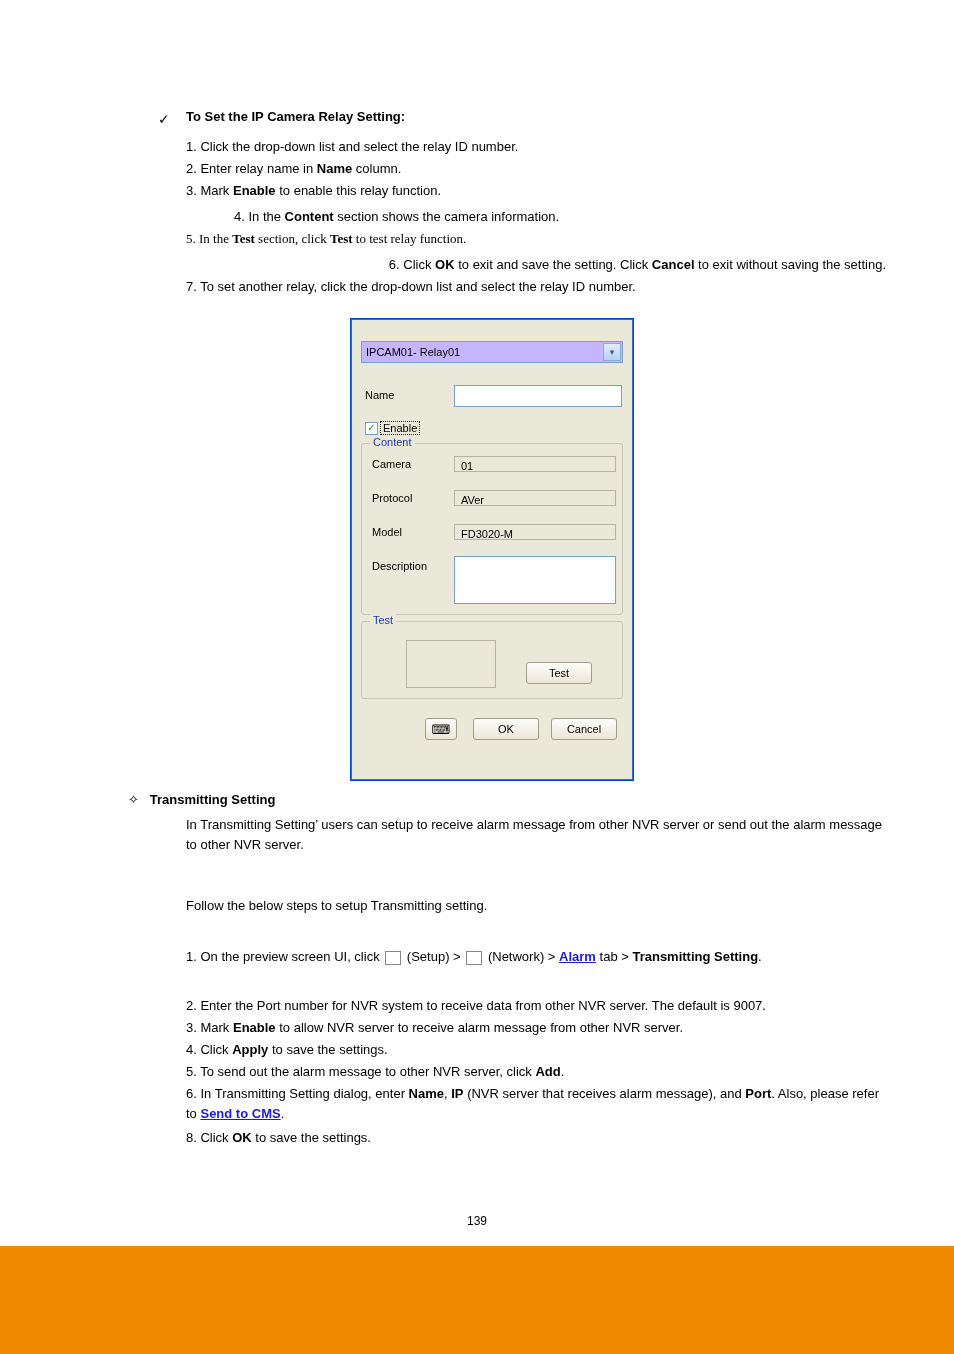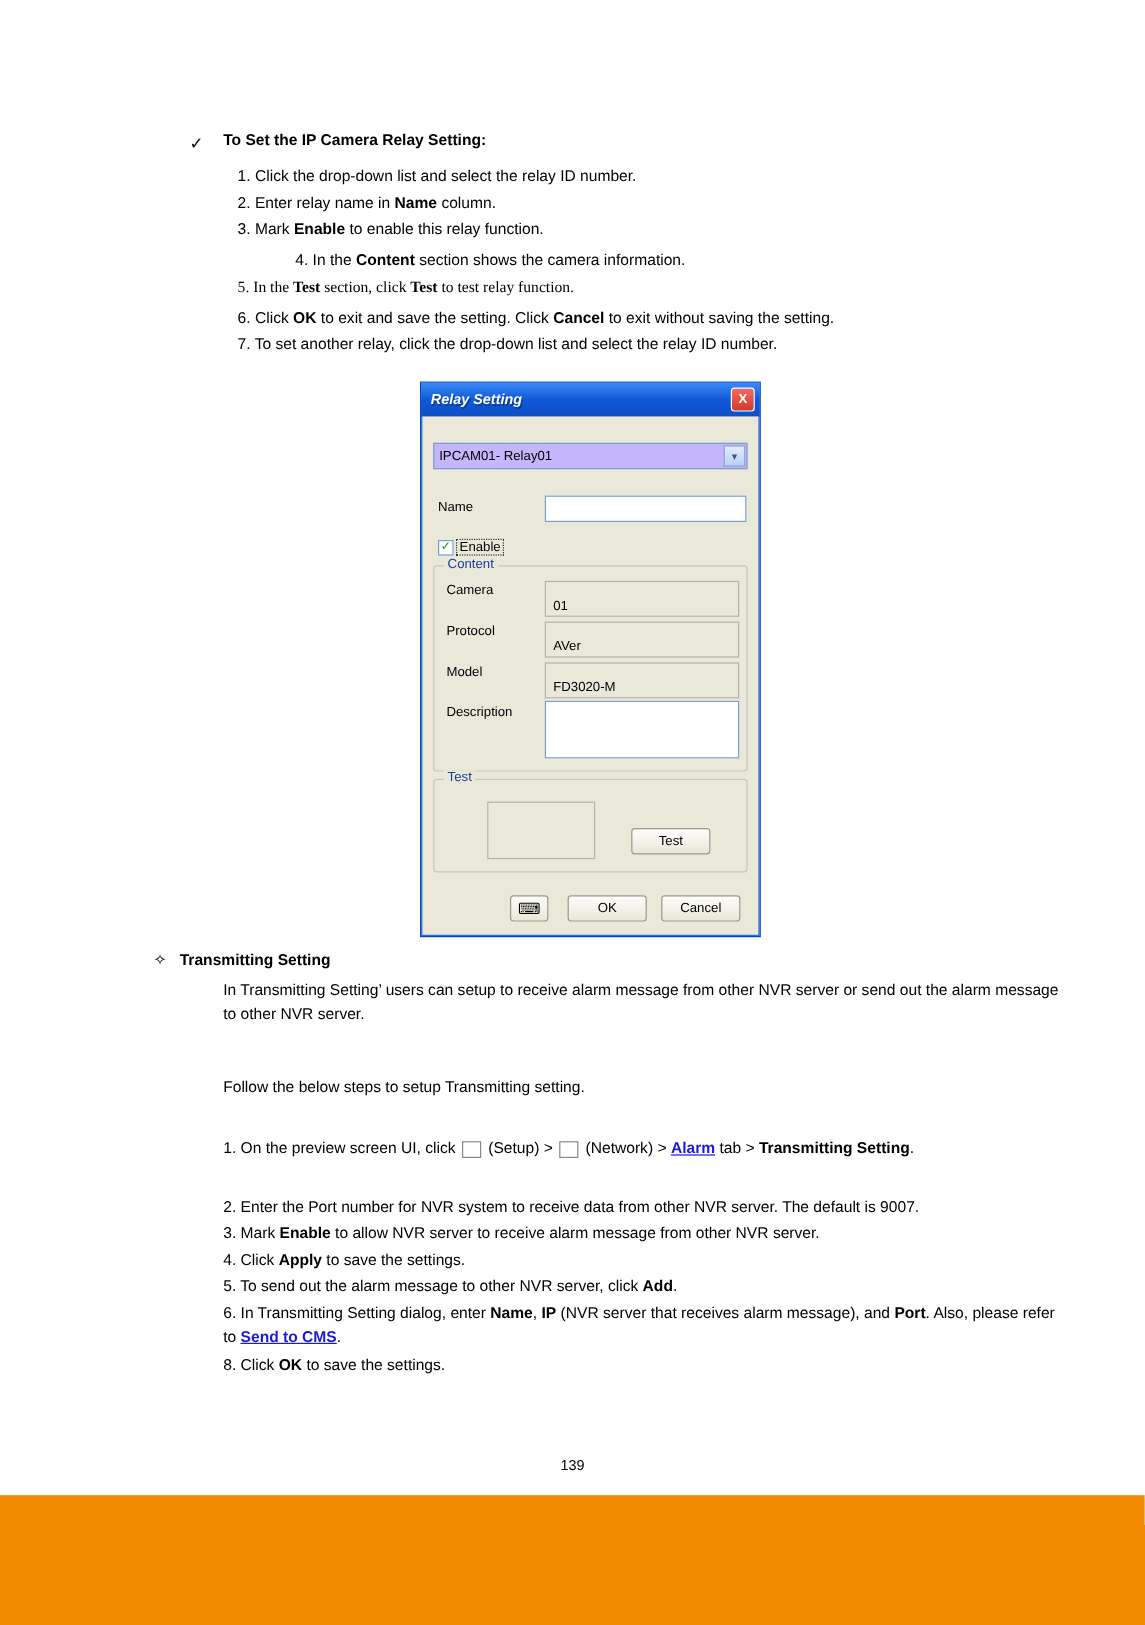--- a/index.html
+++ b/index.html
@@ -31,30 +31,30 @@
   }
   .bullet-row .text1 {
     position: absolute;
     left: 28px;
     top: 0;
     width: 700px;
     line-height: 1.35;
   }
   .relay-settings-text {
     position: absolute;
-    left: 198px;
+    left: 186px;
     width: 700px;
     line-height: 1.45;
   }
   .rs-line1 { top: 138px; }
   .rs-line2 { top: 160px; }
   .rs-line3 { top: 182px; }
   .rs-line4 { top: 208px; margin-left: 48px; }
   .rs-line5 { top: 230px; font-family: Liberation Serif, serif; }
-  .rs-line6 { top: 256px; }
+  .rs-line6 { top: 256px; text-align: right; }
   .rs-line7 { top: 278px; }
   
   .dialog {
     position: absolute;
     left: 350px;
     top: 318px;
     width: 284px;
     height: 463px;
     background: #eae8d9;
     border: 1px solid #0046d5;
@@ -182,21 +182,21 @@
   }
   .fs-row { position: absolute; left: 10px; width: 240px; }
   .fs-row-label { display: inline-block; width: 76px; }
   .ro-input {
     position: absolute;
     left: 92px;
     width: 162px;
     height: 16px;
     background: #eae8d9;
     border: 1px solid #b6b3a3;
-    padding: 14px 6px;
+    padding: 3px 6px;
     font-size: 11px;
   }
   .fs-r1 { top: 14px; }
   .ro-r1 { top: 12px; }
   .fs-r2 { top: 48px; }
   .ro-r2 { top: 46px; }
   .fs-r3 { top: 82px; }
   .ro-r3 { top: 80px; }
   .fs-r4 { top: 116px; }
   .txt-desc {
@@ -299,26 +299,20 @@
 
   <div class="relay-settings-text rs-line1">1. Click the drop-down list and select the relay ID number.</div>
   <div class="relay-settings-text rs-line2">2. Enter relay name in <span class="b">Name</span> column.</div>
   <div class="relay-settings-text rs-line3">3. Mark <span class="b">Enable</span> to enable this relay function.</div>
   <div class="relay-settings-text rs-line4">4. In the <span class="b">Content</span> section shows the camera information.</div>
   <div class="relay-settings-text rs-line5">5. In the <span class="b">Test</span> section, click <span class="b">Test</span> to test relay function.</div>
   <div class="relay-settings-text rs-line6">6. Click <span class="b">OK</span> to exit and save the setting. Click <span class="b">Cancel</span> to exit without saving the setting.</div>
   <div class="relay-settings-text rs-line7">7. To set another relay, click the drop-down list and select the relay ID number.</div>
 
   <div class="dialog">
-    <div class="titlebar">
-      <span class="titlebar-text">Relay Setting</span>
-      <div class="close-btn">
-          <span>X</span>
-        </div>
-    </div>
     <div class="dlg-body">
       <div class="dropdown">
         <span>IPCAM01- Relay01</span>
         <div class="dropdown-arrow">▾</div>
       </div>
 
       <div class="lbl lbl-name">Name</div>
       <div class="txt-name"></div>
 
       <div class="cb-row">

